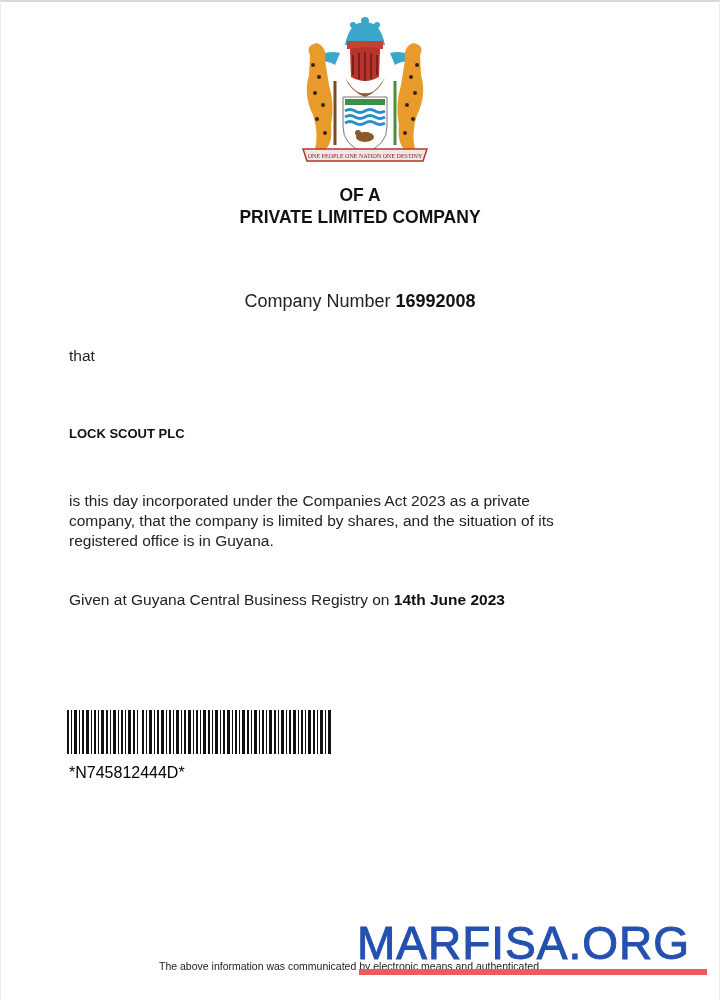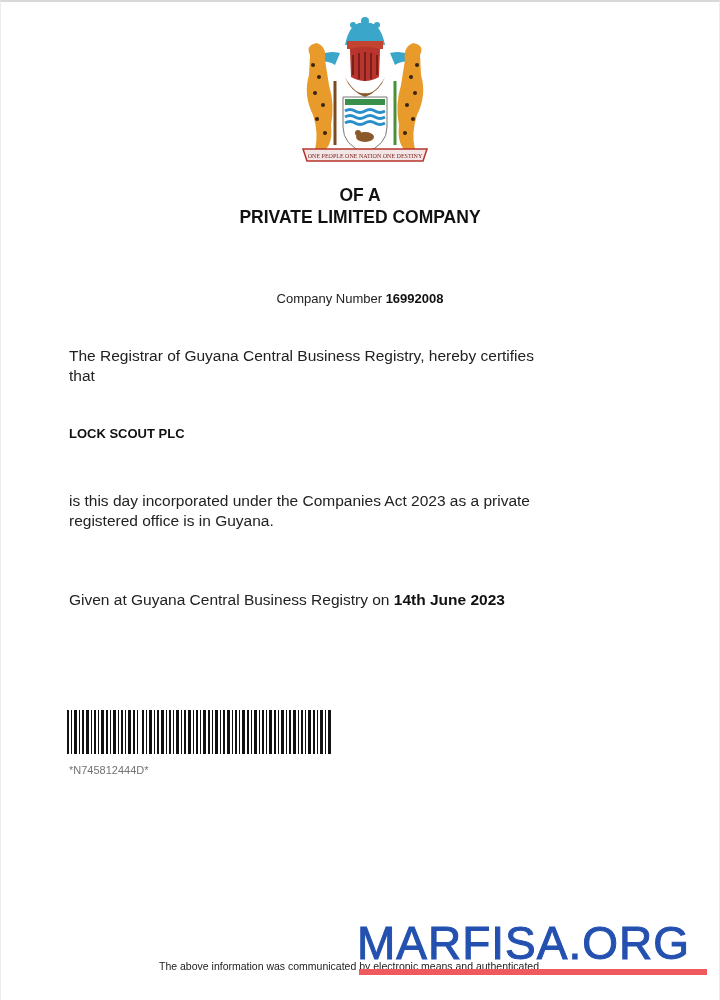--- a/index.html
+++ b/index.html
@@ -13,36 +13,36 @@
     position: absolute; left: 0; top: 0; width: 718px; height: 998px;
     border-top: 2px solid #d8d8d8; border-left: 1px solid #ececec; border-right: 1px solid #ececec;
   }
   .crest { position: absolute; left: 295px; top: 15px; width: 140px; height: 150px; }
   .title {
     position: absolute; left: 0; width: 720px; top: 184px; text-align: center;
     font-weight: bold; font-size: 17.5px; line-height: 22px; color: #111;
   }
   .company-number {
     position: absolute; left: 0; width: 720px; top: 291px; text-align: center;
-    font-size: 13px; color: #222;
+    font-size: 18px; color: #222;
   }
   .company-number b { font-weight: bold; color: #111; }
   .para {
     position: absolute; left: 69px; width: 560px; font-size: 15.5px; line-height: 20px; color: #222;
   }
   .p1 { top: 346px; }
   .company-name {
     position: absolute; left: 69px; top: 426px; font-size: 13px; font-weight: bold; color: #111;
   }
   .p2 { top: 491px; }
   .p3 { top: 590px; }
   .p3 b { color: #111; }
   .barcode { position: absolute; left: 67px; top: 710px; width: 264px; height: 44px; }
   .barcode-text {
-    position: absolute; left: 69px; top: 764px; font-size: 11px; color: #737373;
+    position: absolute; left: 69px; top: 764px; font-size: 16px; color: #000000;
   }
   .footer {
     position: absolute; left: 0; width: 698px; top: 911px; text-align: center;
     font-size: 10.5px; line-height: 15px; color: #222; margin-top: 48px;
   }
   .watermark {
     position: absolute; left: 357px; top: 918px;
     font-size: 46px; font-weight: normal; letter-spacing: 1px;
     color: #2451b0; line-height: 50px;
     font-family: Liberation Sans, sans-serif;
@@ -107,28 +107,28 @@
   <div>OF A</div>
   <div>PRIVATE LIMITED COMPANY</div>
 </div>
 
 <div class="company-number">
   <span>Company Number</span>
   <b>16992008</b>
 </div>
 
 <div class="para p1">
-  <div>The Registrar of Guyana Central Business Registry, hereby certifies</div>
   <div>that</div>
 </div>
 
 <div class="company-name">LOCK SCOUT PLC</div>
 
 <div class="para p2">
   <div>is this day incorporated under the Companies Act 2023 as a private</div>
+  <div>company, that the company is limited by shares, and the situation of its</div>
   <div>registered office is in Guyana.</div>
 </div>
 
 <div class="para p3">
   <span>Given at Guyana Central Business Registry on</span>
   <b>14th June 2023</b>
 </div>
 
 <svg class="barcode" viewBox="0 0 264 44" preserveAspectRatio="none">
   <g fill="#111">

